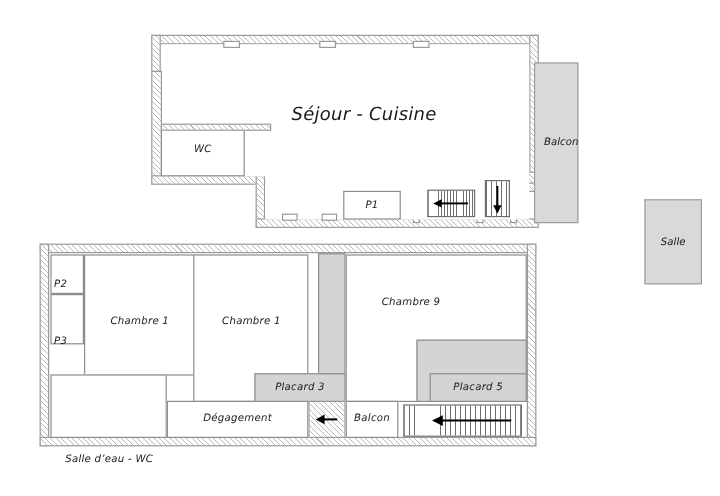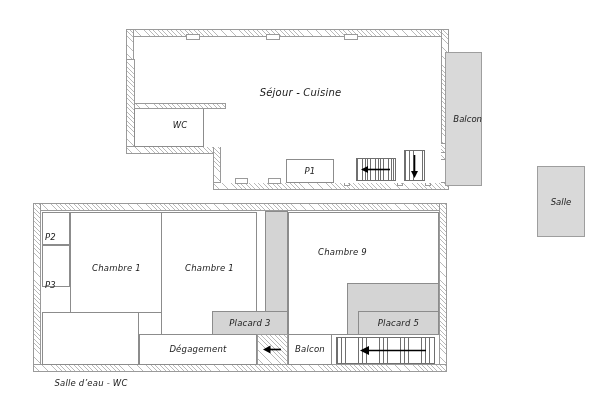--- a/index.html
+++ b/index.html
@@ -42,21 +42,21 @@
   .label{
     position:absolute;
     color:#1a1a1a;
     font-style:italic;
     font-size:8.5px;
     letter-spacing:0.2px;
     white-space:nowrap;
     text-align:center;
     line-height:1;
   }
-  .label.big{font-size:10px;}
+  .label.big{font-size:15px;}
 
   
   .stair{
     position:absolute;
     background:#ffffff;
     border:1px solid #6f6f6f;
     box-sizing:border-box;
     overflow:hidden;
   }
   .stair.v-steps{
@@ -113,21 +113,21 @@
 
     <div class="room" style="left:186px;top:34px;width:14px;height:6px;border-color:#9a9a9a;"></div>
     <div class="room" style="left:266px;top:34px;width:14px;height:6px;border-color:#9a9a9a;"></div>
     <div class="room" style="left:344px;top:34px;width:14px;height:6px;border-color:#9a9a9a;"></div>
 
     <div class="room" style="left:235px;top:178px;width:13px;height:6px;border-color:#9a9a9a;"></div>
     <div class="room" style="left:268px;top:178px;width:13px;height:6px;border-color:#9a9a9a;"></div>
 
     <div class="room" style="left:134px;top:106px;width:70px;height:41px;"></div>
     <div class="wall" style="left:134px;top:103px;width:92px;height:6px;"></div>
-    <div class="label" style="left:150px;top:121px;width:60px;">WC</div>
+    <div class="label" style="left:139px;top:121px;width:60px;">WC</div>
 
     <div class="room" style="left:286px;top:159px;width:48px;height:24px;"></div>
     <div class="label" style="left:286px;top:167px;width:48px;">P1</div>
 
     <div class="label big" style="left:243px;top:88px;width:115px;">Séjour - Cuisine</div>
 
     <div class="stair h-steps" style="left:356px;top:158px;width:40px;height:23px;"></div>
     <svg class="arrow" style="left:356px;top:158px;" width="40" height="23" viewBox="0 0 40 23">
       <line x1="34" y1="11.5" x2="9" y2="11.5" stroke="#000" stroke-width="1.6"></line>
       <polygon points="5,11.5 12,8 12,15" fill="#000"></polygon>

